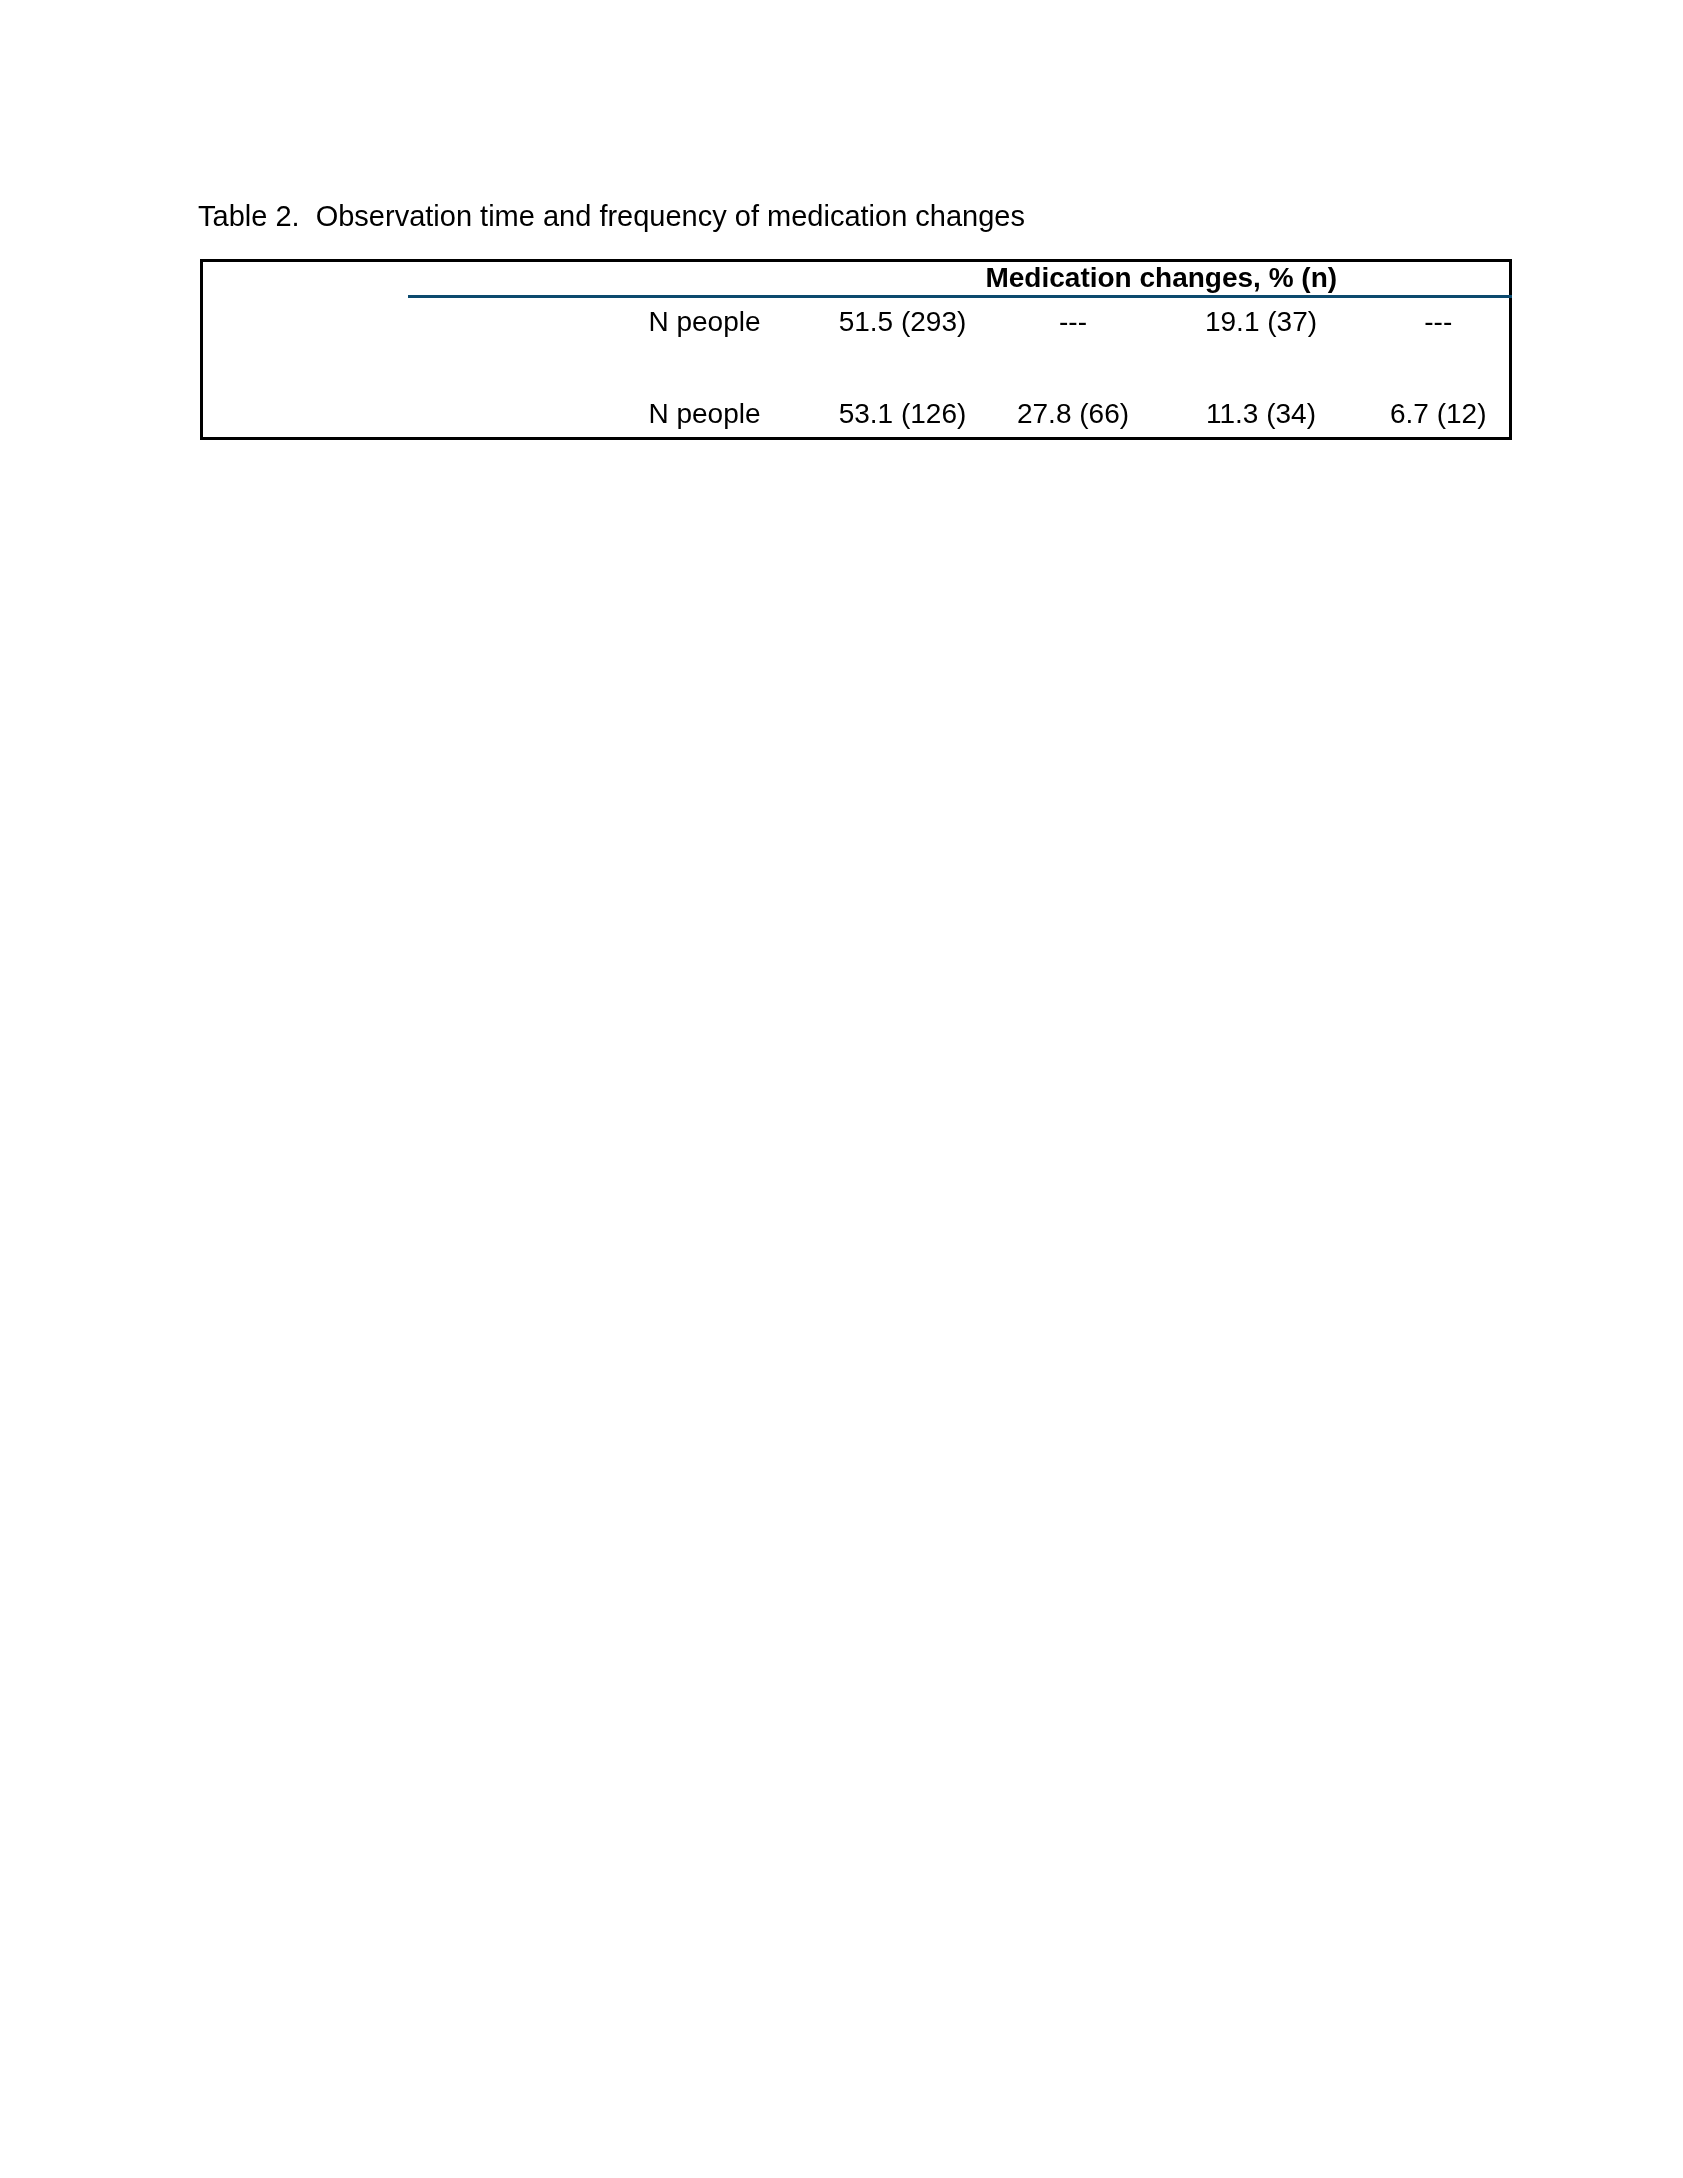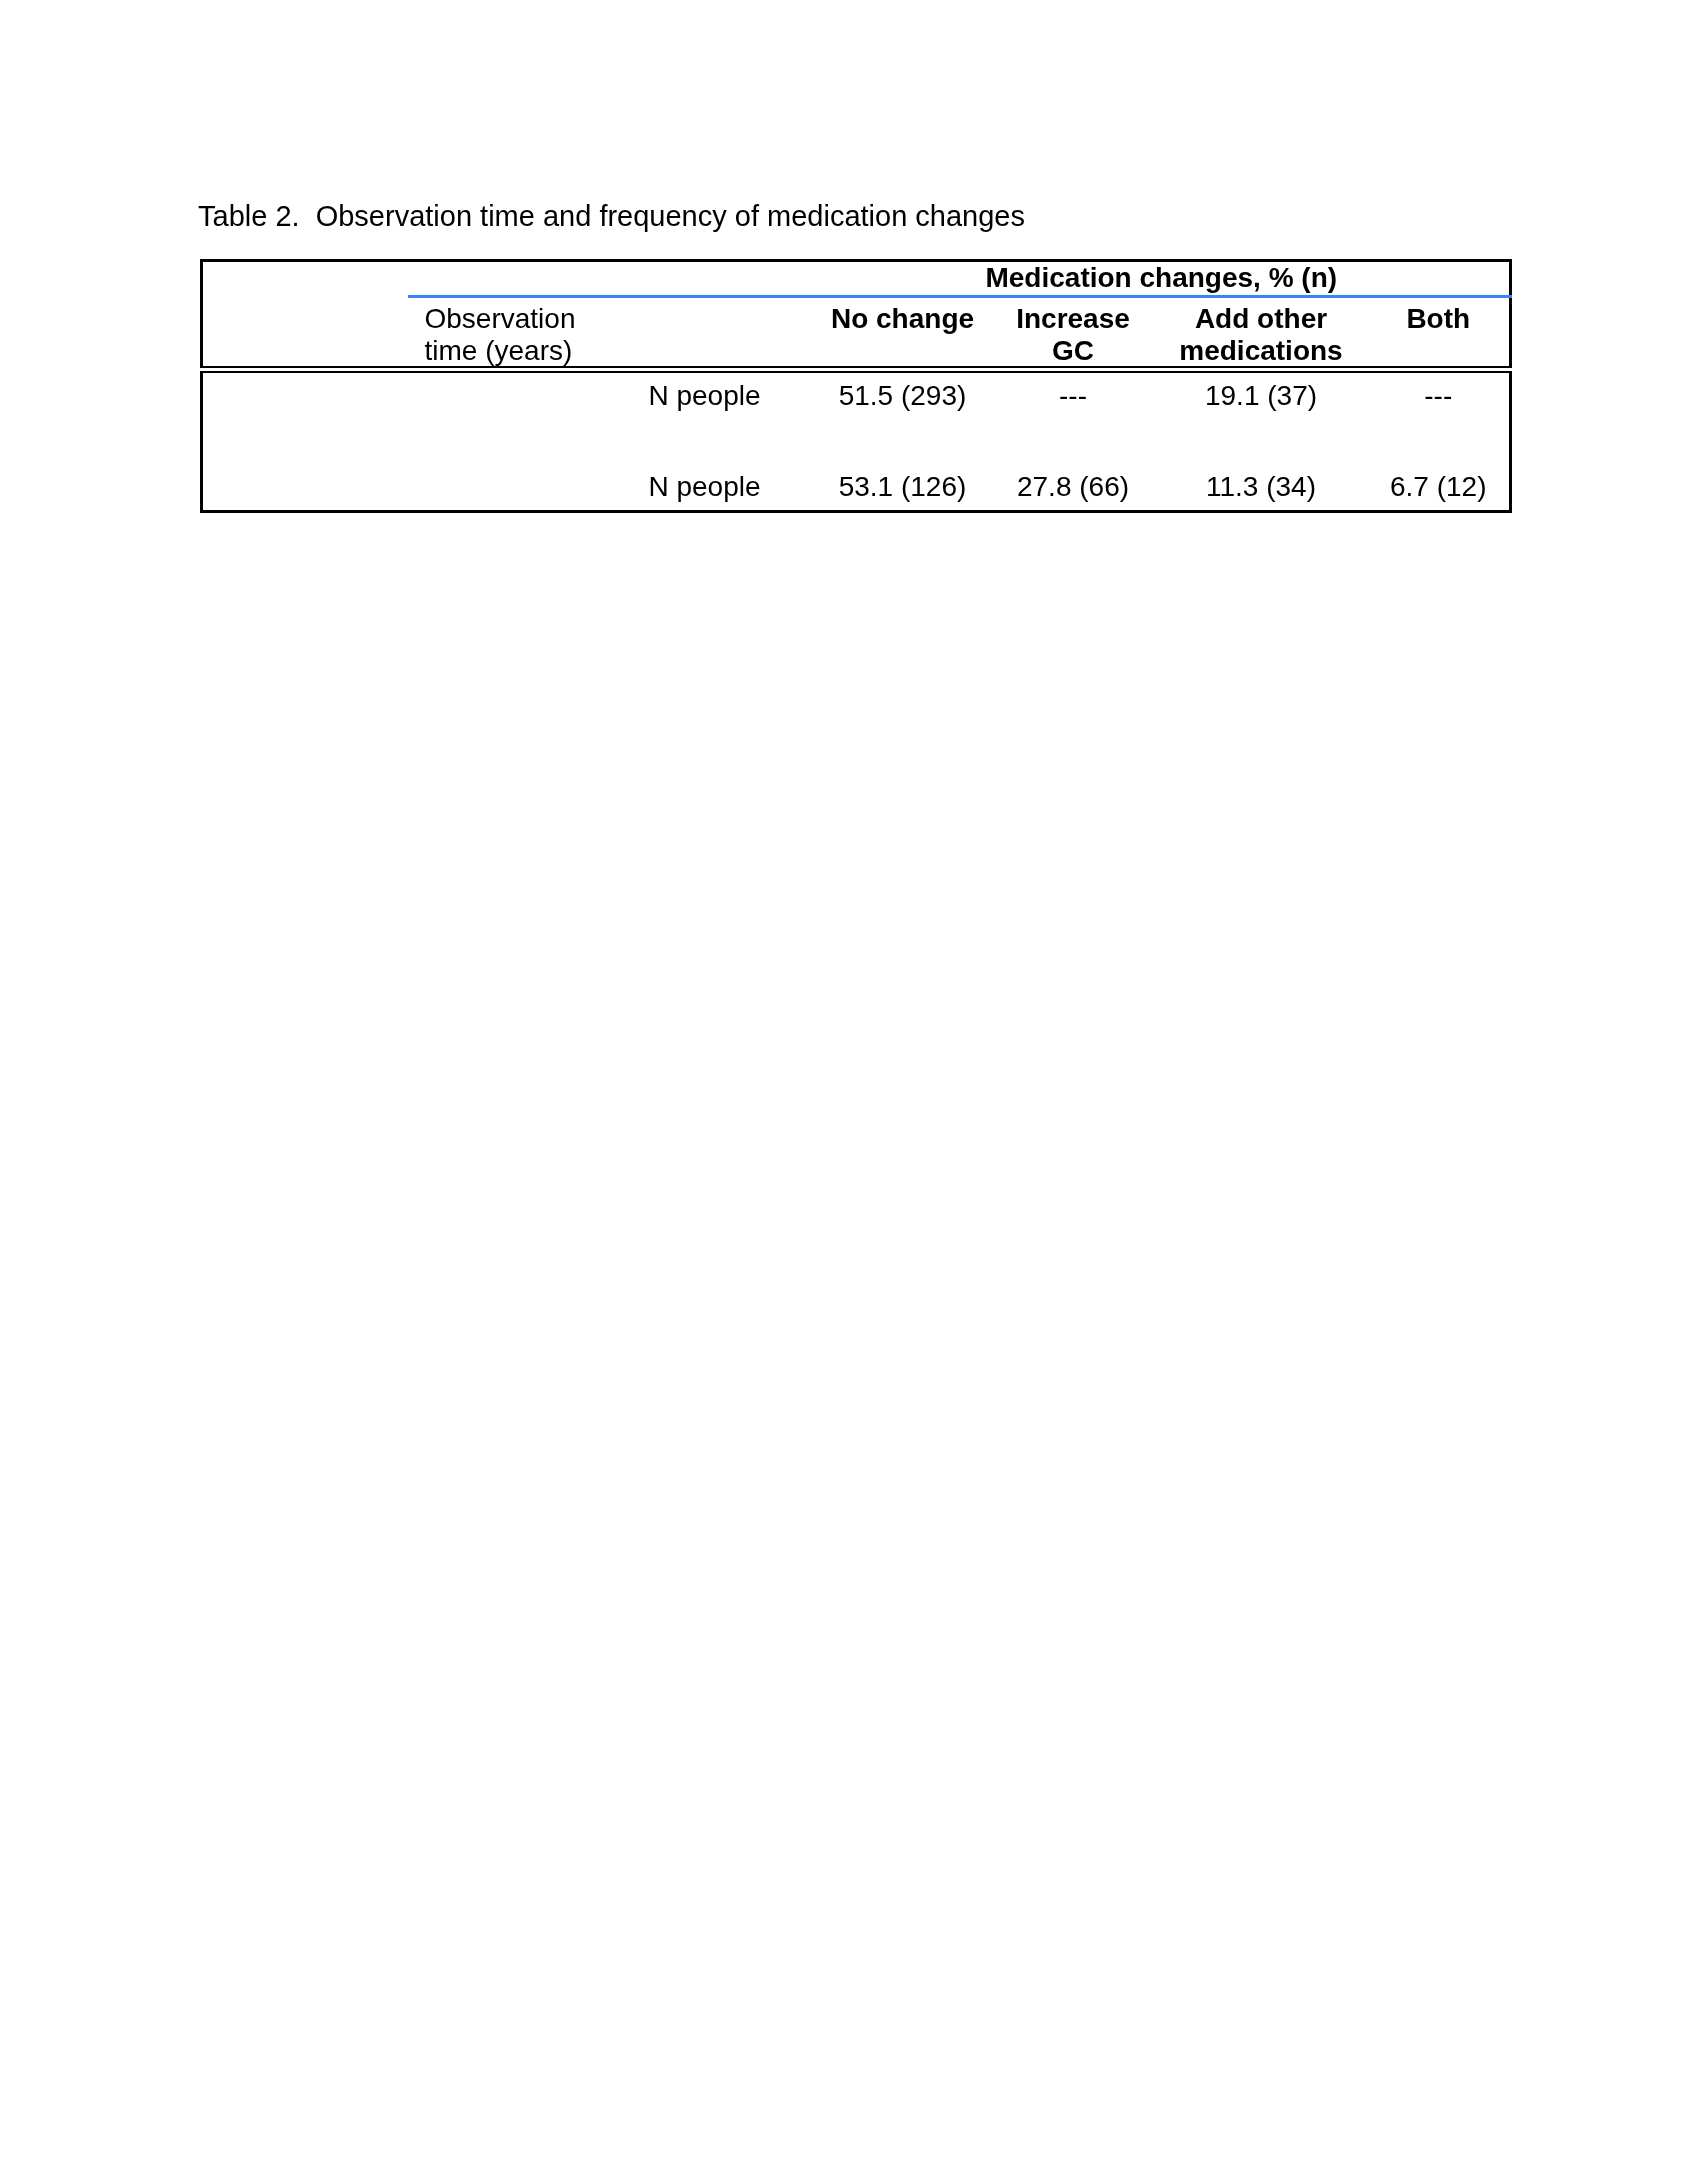--- a/index.html
+++ b/index.html
@@ -32,21 +32,21 @@
     font-size: 28px;
     line-height: 1.12;
     border: 3px solid #000000;
   }
   table.med-table td {
     overflow: visible;
     padding: 0;
   }
   
   tr.h1 td { height: 34px; vertical-align: bottom; padding-bottom: 2px; }
-  tr.h1 td.cline { border-bottom: 3px solid #3b82f6; }
+  tr.h1 td.cline { border-bottom: 3px solid #0c4a6e; }
   tr.h1 td.span-head { font-weight: bold; text-align: center; }
   
   tr.h2 td {
     height: 61px;
     vertical-align: top;
     padding-top: 5px;
     border-bottom: 7px double #000000;
     white-space: pre-line;  
   }
   tr.h2 td.obs-head { text-align: left; padding-left: 17px; font-weight: normal; }
@@ -76,32 +76,20 @@
     </colgroup>
 
     <tbody>
 
       <tr class="h1">
         <td></td>
         <td class="cline" colspan="2"></td>
         <td class="cline span-head" colspan="4">Medication changes, % (n)</td>
       </tr>
 
-      <tr class="h2">
-        <td></td>
-        <td class="obs-head">Observation
-time (years)</td>
-        <td></td>
-        <td class="bold-head">No change</td>
-        <td class="bold-head">Increase
-GC</td>
-        <td class="bold-head">Add other
-medications</td>
-        <td class="bold-head">Both</td>
-      </tr>
 
 
       <tr class="data">
         <td class="group"></td>
         <td class="ctr"></td>
         <td class="ctr">N people</td>
         <td class="ctr">51.5 (293)</td>
         <td class="ctr">---</td>
         <td class="ctr">19.1 (37)</td>
         <td class="ctr">---</td>

